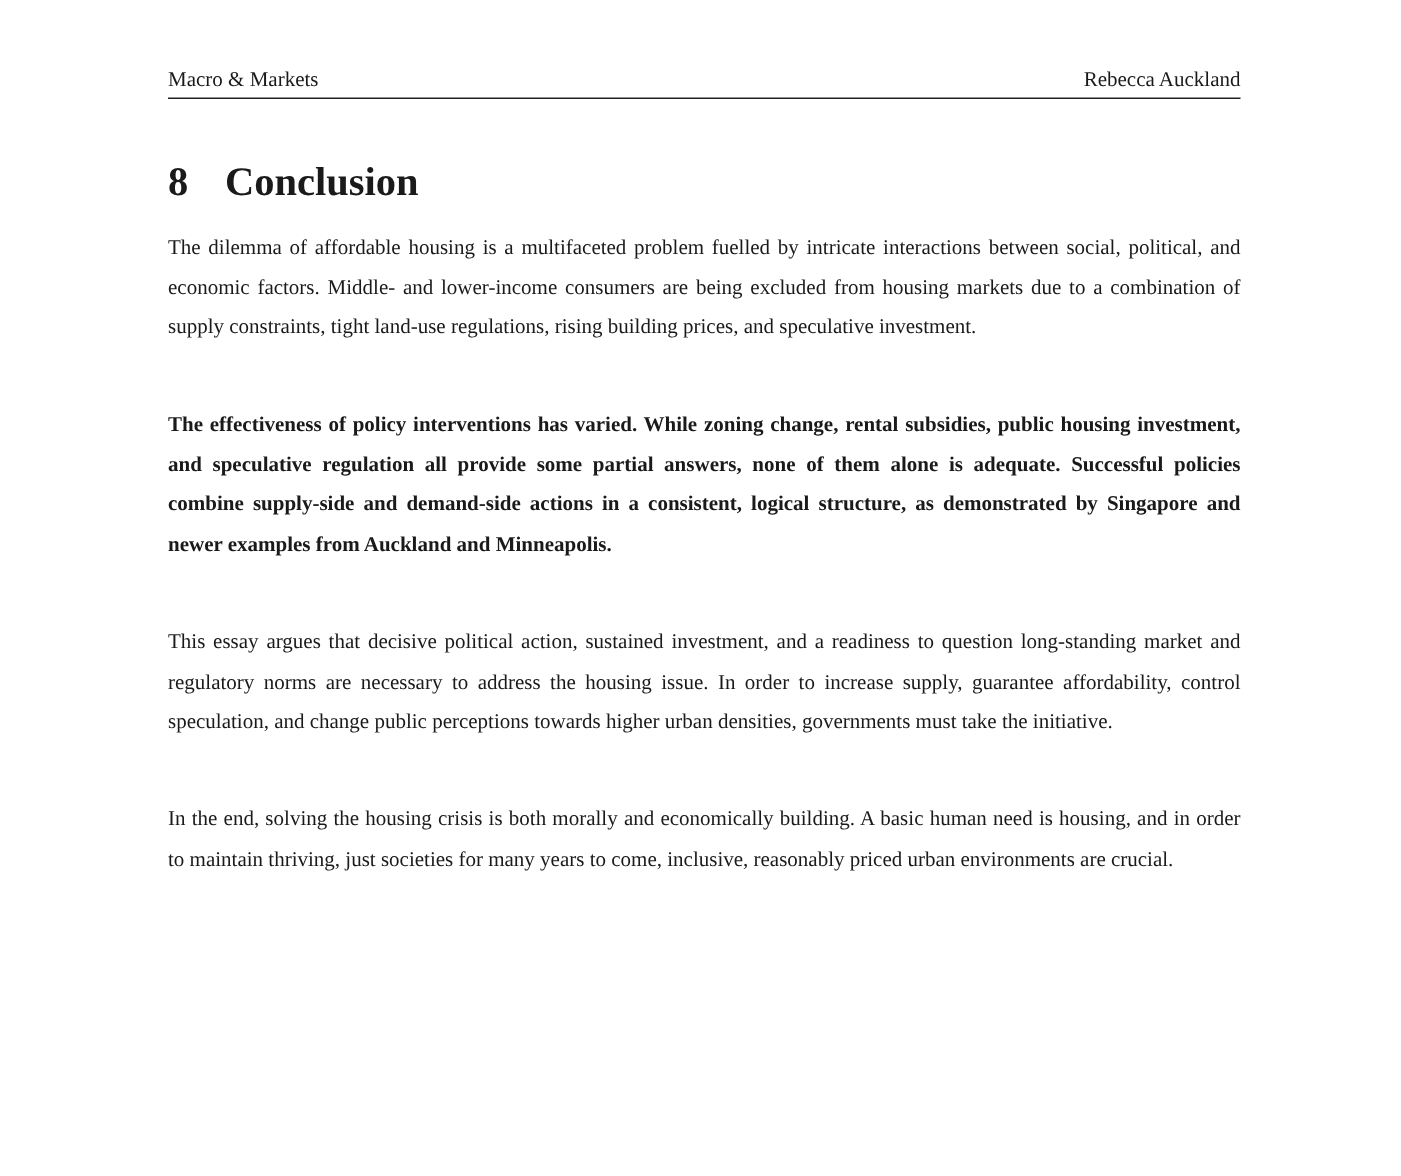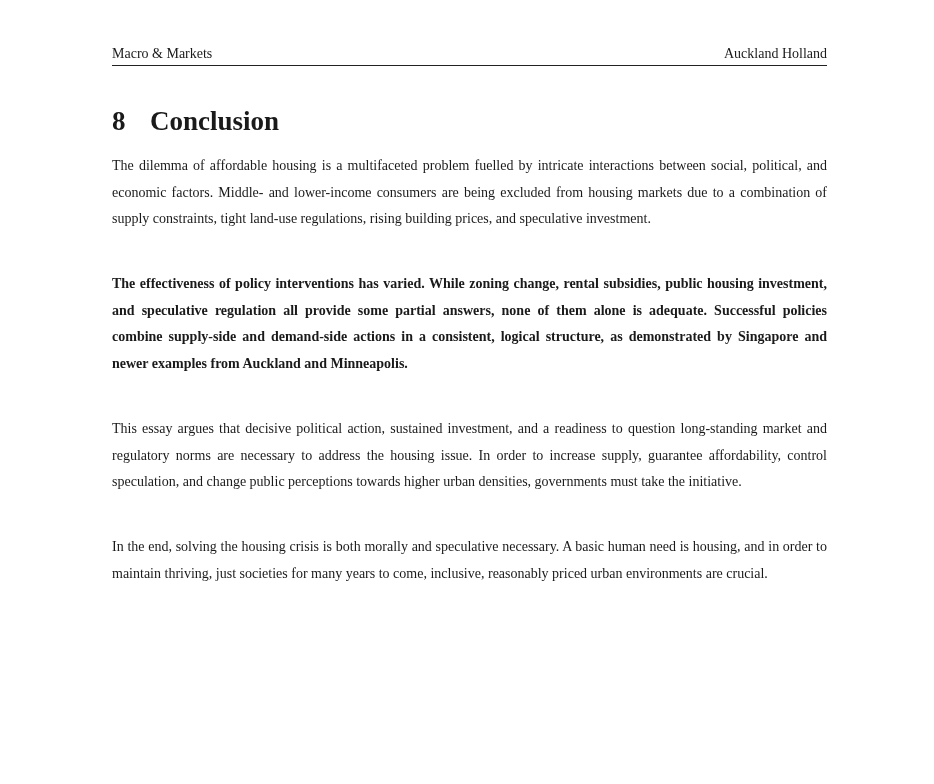--- a/index.html
+++ b/index.html
@@ -69,24 +69,24 @@
     .p2 { top: 271px; font-weight: bold; }
     .p3 { top: 416px; }
     .p4 { top: 534px; }
   </style>
 </head>
 <body>
 
 <div class="page">
   <div class="running-header">
     <span class="left">Macro &amp; Markets</span>
-    <span class="right">Auckland Holland</span>
+    <span class="right">Rebecca Auckland</span>
   </div>
 
   <h2 class="section-heading">
     <span class="num">8</span><span>Conclusion</span>
   </h2>
 
   <p class="para p1">The dilemma of affordable housing is a multifaceted problem fuelled by intricate interactions between social, political, and economic factors. Middle- and lower-income consumers are being excluded from housing markets due to a combination of supply constraints, tight land-use regulations, rising building prices, and speculative investment.</p>
   <p class="para p2">The effectiveness of policy interventions has varied.  While zoning change, rental subsidies, public housing investment, and speculative regulation all provide some partial answers, none of them alone is adequate. Successful policies combine supply-side and demand-side actions in a consistent, logical structure, as demonstrated by Singapore and newer examples from Auckland and Minneapolis.</p>
   <p class="para p3">This essay argues that decisive political action, sustained investment, and a readiness to question long-standing market and regulatory norms are necessary to address the housing issue. In order to increase supply, guarantee affordability, control speculation, and change public perceptions towards higher urban densities, governments must take the initiative.</p>
-  <p class="para p4">In the end, solving the housing crisis is both morally and speculative necessary.  A basic human need is housing, and in order to maintain thriving, just societies for many years to come, inclusive, reasonably priced urban environments are crucial.</p>
+  <p class="para p4">In the end, solving the housing crisis is both morally and economically building.  A basic human need is housing, and in order to maintain thriving, just societies for many years to come, inclusive, reasonably priced urban environments are crucial.</p>
 </div>
 
 </body></html>

